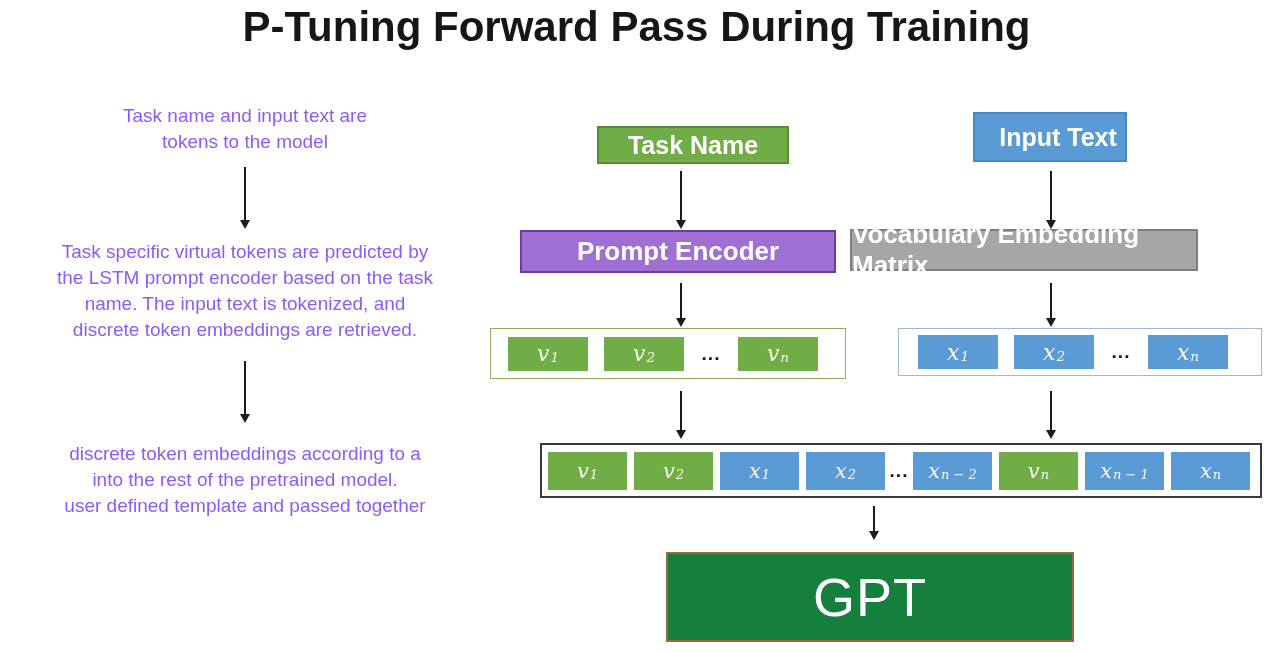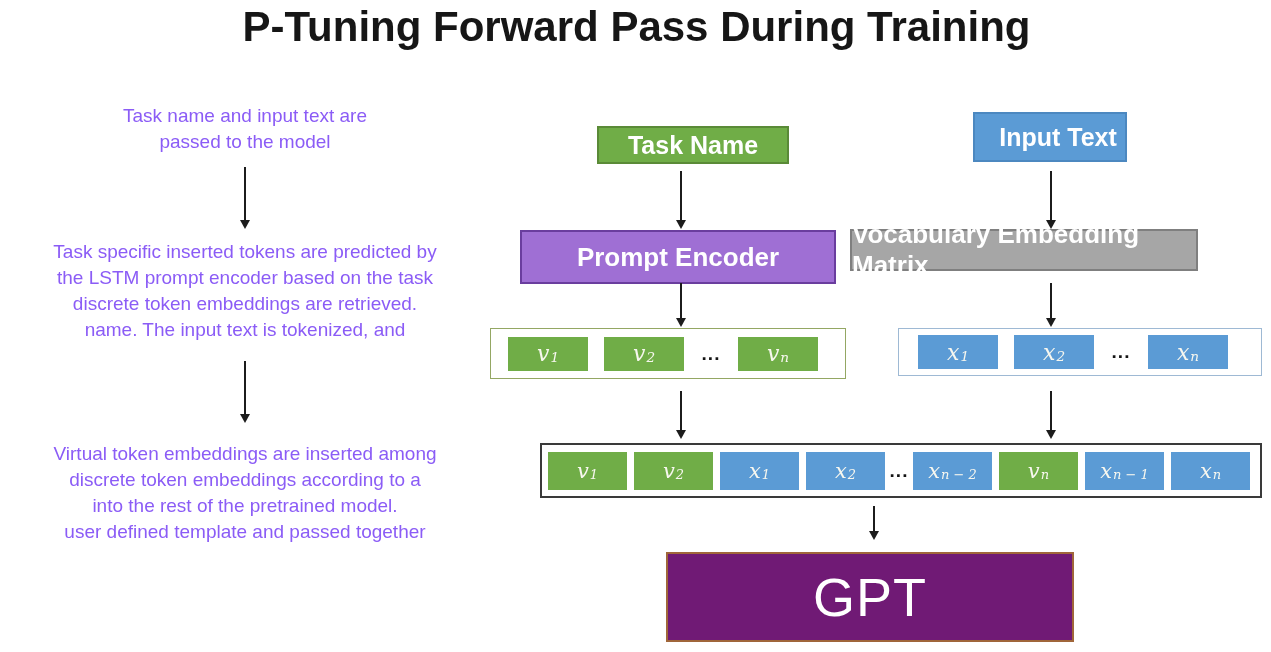--- a/index.html
+++ b/index.html
@@ -20,23 +20,23 @@
     content:"";position:absolute;left:-4px;bottom:-8px;width:0;height:0;
     border-left:5px solid transparent;border-right:5px solid transparent;
     border-top:9px solid #1c1c1c;
   }
   .box{
     position:absolute;display:flex;align-items:center;justify-content:center;
     color:#ffffff;font-weight:600;box-sizing:border-box;
   }
   .box-taskname{left:597px;top:126px;width:192px;height:38px;background:#70AD47;border:2px solid #5a8a37;font-size:25px;}
   .box-inputtext{left:973px;top:112px;width:154px;height:50px;background:#5B9BD5;border:2px solid #4c88c0;font-size:25px;padding-left:16px;}
-  .box-encoder{left:520px;top:230px;width:316px;height:54px;background:#9F6FD4;border:2px solid #6a3d9e;font-size:26px;}
+  .box-encoder{left:520px;top:230px;width:316px;height:43px;background:#9F6FD4;border:2px solid #6a3d9e;font-size:26px;}
   .box-vocab{left:850px;top:229px;width:348px;height:42px;background:#A6A6A6;border:2px solid #7f7f7f;font-size:26px;}
-  .box-gpt{left:666px;top:552px;width:408px;height:90px;background:#701a75;border:2px solid #a0663a;font-size:54px;font-weight:500;letter-spacing:1px;}
+  .box-gpt{left:666px;top:552px;width:408px;height:90px;background:#15803d;border:2px solid #a0663a;font-size:54px;font-weight:500;letter-spacing:1px;}
   .tok-row{
     position:absolute;background:#ffffff;display:flex;align-items:center;box-sizing:border-box;
   }
   .row-virtual{left:490px;top:328px;width:356px;height:51px;border:1px solid #94a763;padding-left:17px;gap:16px;}
   .row-discrete{left:898px;top:328px;width:364px;height:48px;border:1px solid #9eb9d4;padding-left:19px;gap:16px;}
   .row-combined{left:540px;top:443px;width:722px;height:55px;border:2px solid #3a3a3a;padding-left:6px;gap:7px;}
   .token{
     display:flex;align-items:center;justify-content:center;flex:none;
     font-family:"DejaVu Serif",serif;font-style:italic;color:#f7f7ef;font-size:22px;
   }
@@ -54,36 +54,35 @@
 </style>
 </head>
 <body>
 
 <div class="canvas">
 
   <h1 class="title">P-Tuning Forward Pass During Training</h1>
 
   <div class="left-step" style="top:103px">
     <div>Task name and input text are</div>
-    <div>passed to the model</div>
+    <div>tokens to the model</div>
   </div>
 
   <div class="arrow" style="left:244px;top:167px;height:54px"></div>
 
   <div class="left-step" style="top:239px">
-    <div>Task specific inserted tokens are predicted by</div>
+    <div>Task specific virtual tokens are predicted by</div>
     <div>the LSTM prompt encoder based on the task</div>
+    <div>name. The input text is tokenized, and</div>
     <div>discrete token embeddings are retrieved.</div>
-    <div>name. The input text is tokenized, and</div>
   </div>
 
   <div class="arrow" style="left:244px;top:361px;height:54px"></div>
 
   <div class="left-step" style="top:441px">
-    <div>Virtual token embeddings are inserted among</div>
     <div>discrete token embeddings according to a</div>
     <div>into the rest of the pretrained model.</div>
     <div>user defined template and passed together</div>
   </div>
 
   <div class="box box-taskname">Task Name</div>
   <div class="box box-inputtext">Input Text</div>
 
   <div class="arrow" style="left:680px;top:171px;height:50px"></div>
   <div class="arrow" style="left:1050px;top:171px;height:50px"></div>

